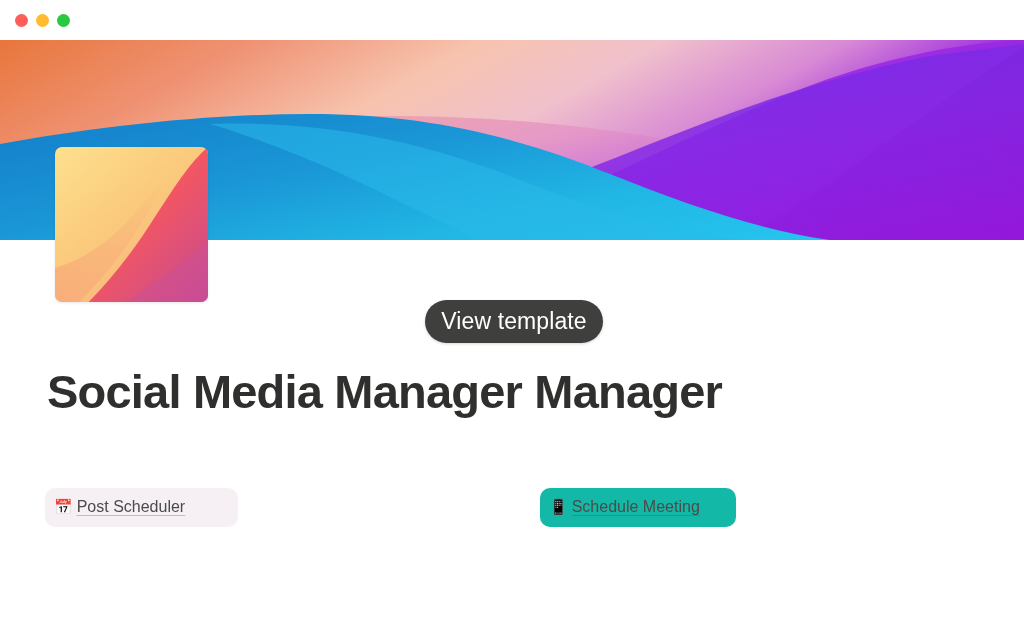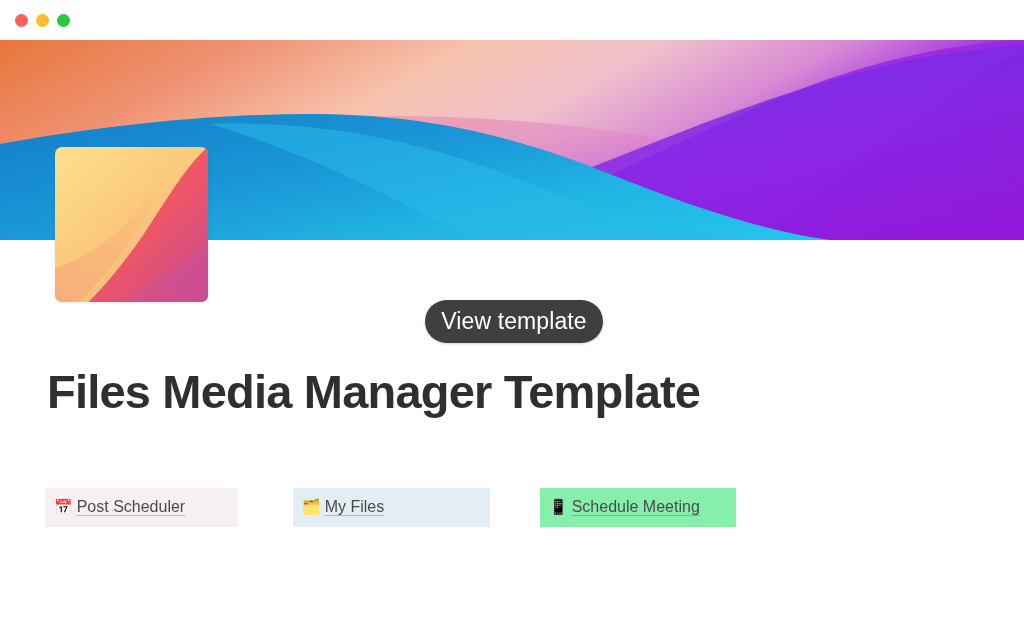--- a/index.html
+++ b/index.html
@@ -112,21 +112,21 @@
     height: 70px;
   }
   .chip {
     position: absolute;
     top: 0;
     padding: 6px 9px 7px 9px;
     font-size: 16px;
     line-height: 26px;
     color: #4b4b49;
     cursor: pointer;
-    border-radius: 0;
+    border-radius: 10px;
   }
   .chip .emoji {
     font-size: 15px;
     margin-right: 4px;
     line-height: 1;
     display: inline;
   }
   .chip .chip-label {
     text-decoration: underline;
     text-decoration-color: rgba(80,80,78,0.32);
@@ -228,32 +228,29 @@
       </defs>
       <rect x="0" y="0" width="100" height="100" fill="url(#icoBase)"></rect>
       <path d="M100,0 L100,100 L22,100 C38,84 52,66 66,44 C78,26 88,10 100,0 Z" fill="url(#icoWave)"></path>
       <path d="M0,100 L0,78 C22,72 42,56 58,36 L72,20 C60,48 40,76 16,100 Z" fill="url(#icoSoft)" opacity="0.8"></path>
       <path d="M100,62 L100,100 L46,100 C62,90 82,76 100,62 Z" fill="#c9509a" opacity="0.45"></path>
     </svg>
   </div>
 
   <button class="view-template-btn">View template</button>
 
-  <h1 class="page-title">Files Media Manager Template</h1>
+  <h1 class="page-title">Social Media Manager Manager</h1>
 
   <div class="chips-row">
 
     <div class="chip chip-1" style="background: rgb(246, 240, 244);">
       <span class="emoji">📅</span><span class="chip-label">Post Scheduler</span>
     </div>
 
-    <div class="chip chip-2" style="background: rgb(226, 238, 244);">
-      <span class="emoji">🗂️</span><span class="chip-label">My Files</span>
-    </div>
-
-    <div class="chip chip-3" style="background: #86efac;">
+
+    <div class="chip chip-3" style="background: #14b8a6;">
       <span class="emoji">📱</span><span class="chip-label">Schedule Meeting</span>
     </div>
 
 
   </div>
 
 </div>
 
 </body></html>

